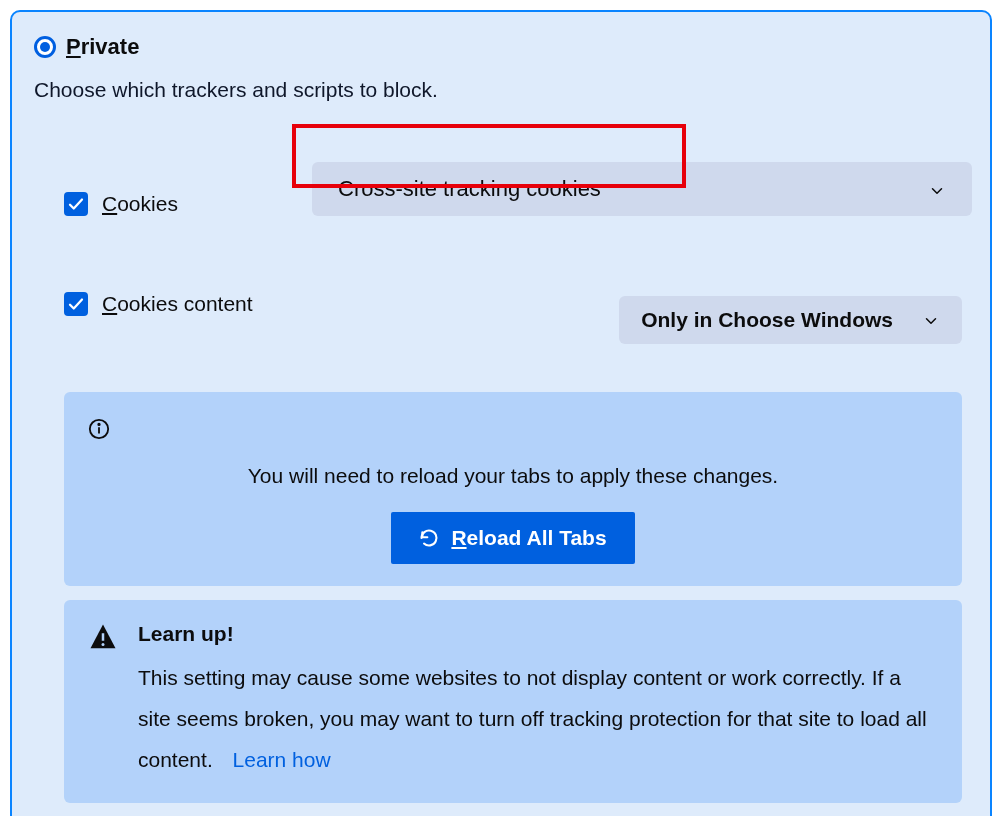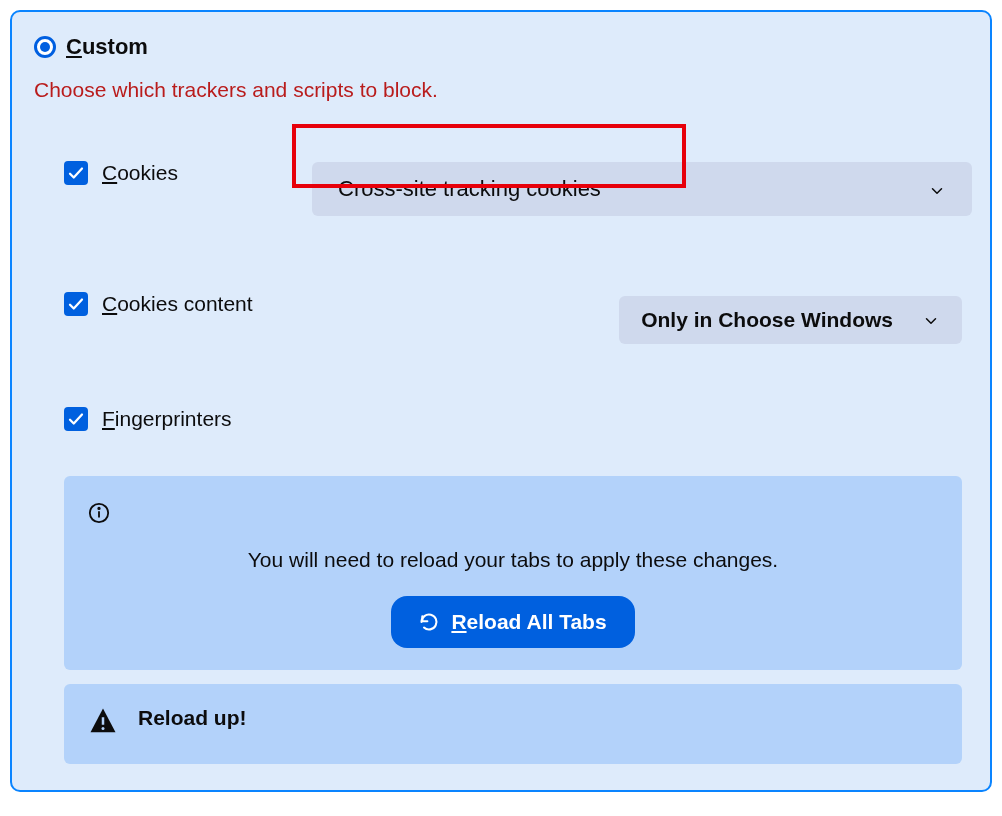--- a/index.html
+++ b/index.html
@@ -45,21 +45,21 @@
   .custom-title {
     font-size: 22px;
     font-weight: 700;
     color: #0c0c0d;
   }
   .underline-first::first-letter {
     text-decoration: underline;
   }
   .desc {
     font-size: 21px;
-    color: #b91c1c;
+    color: #0f172a;
     margin-left: 0px;
     margin-bottom: 28px;
   }
   .option-row {
     display: flex;
     align-items: center;
     margin-left: 30px;
     margin-bottom: 48px;
     min-height: 54px;
   }
@@ -132,20 +132,21 @@
     width: 100%;
     height: 100%;
     stroke: #0c0c0d;
     stroke-width: 2;
     fill: none;
     stroke-linecap: round;
     stroke-linejoin: round;
   }
   .cookies-row {
     position: relative;
+    align-items: flex-end;
   }
   .notice-box {
     background: #b3d2fa;
     border-radius: 6px;
     margin-left: 30px;
     margin-top: 4px;
     margin-bottom: 14px;
     padding: 22px 24px;
     display: flex;
     align-items: center;
@@ -171,21 +172,21 @@
     color: #0c0c0d;
     line-height: 1.7;
     flex: 1;
   }
   .reload-btn {
     background: #0060df;
     color: #fff;
     font-size: 21px;
     font-weight: 600;
     border: none;
-    border-radius: 16px;
+    border-radius: 2px;
     padding: 14px 28px;
     display: flex;
     align-items: center;
     gap: 12px;
     cursor: pointer;
     flex-shrink: 0;
   }
   .reload-icon {
     width: 20px;
     height: 20px;
@@ -242,21 +243,21 @@
 </style>
 </head>
 <body>
 
 <div class="panel">
 
   <div class="radio-row">
     <div class="radio-outer">
       <div class="radio-inner"></div>
     </div>
-    <div class="custom-title underline-first">Custom</div>
+    <div class="custom-title underline-first">Private</div>
   </div>
 
   <div class="desc">Choose which trackers and scripts to block.</div>
 
   <div class="option-row cookies-row first">
     <div class="check-wrap">
       <div class="checkbox">
         <svg viewBox="0 0 24 24">
             <polyline points="4 13 9 18 20 6"></polyline>
           </svg>
@@ -287,30 +288,20 @@
       <span>Only in Choose Windows</span>
       <span class="chevron">
         <svg viewBox="0 0 24 24">
             <polyline points="6 9 12 15 18 9"></polyline>
           </svg>
       </span>
     </div>
   </div>
 
 
-  <div class="option-row" style="margin-bottom:30px;">
-    <div class="check-wrap">
-      <div class="checkbox">
-        <svg viewBox="0 0 24 24">
-            <polyline points="4 13 9 18 20 6"></polyline>
-          </svg>
-      </div>
-      <span class="check-label underline-first">Fingerprinters</span>
-    </div>
-  </div>
 
   <div class="notice-box">
     <span class="info-icon">
       <svg viewBox="0 0 24 24">
           <circle cx="12" cy="12" r="10"></circle>
           <line x1="12" y1="10" x2="12" y2="17"></line>
           <circle cx="12" cy="7" r="0.8" fill="#0c0c0d"></circle>
         </svg>
     </span>
     <div class="notice-text">You will need to reload your tabs to apply these changes.</div>
@@ -328,17 +319,21 @@
 
   <div class="warning-box">
     <span class="warn-icon">
       <svg viewBox="0 0 24 24">
           <path d="M12 2 L22 21 L2 21 Z" fill="#0c0c0d"></path>
           <rect x="11" y="9" width="2" height="6" fill="#b3d2fa"></rect>
           <circle cx="12" cy="18" r="1.2" fill="#b3d2fa"></circle>
         </svg>
     </span>
     <div class="warn-content">
-      <div class="warn-title">Reload up!</div>
+      <div class="warn-title">Learn up!</div>
+      <div class="warn-body">
+        <span>This setting may cause some websites to not display content or work correctly. If a site seems broken, you may want to turn off tracking protection for that site to load all content.</span>
+        <a class="learn-link">Learn how</a>
+      </div>
     </div>
   </div>
 
 </div>
 
 </body></html>

